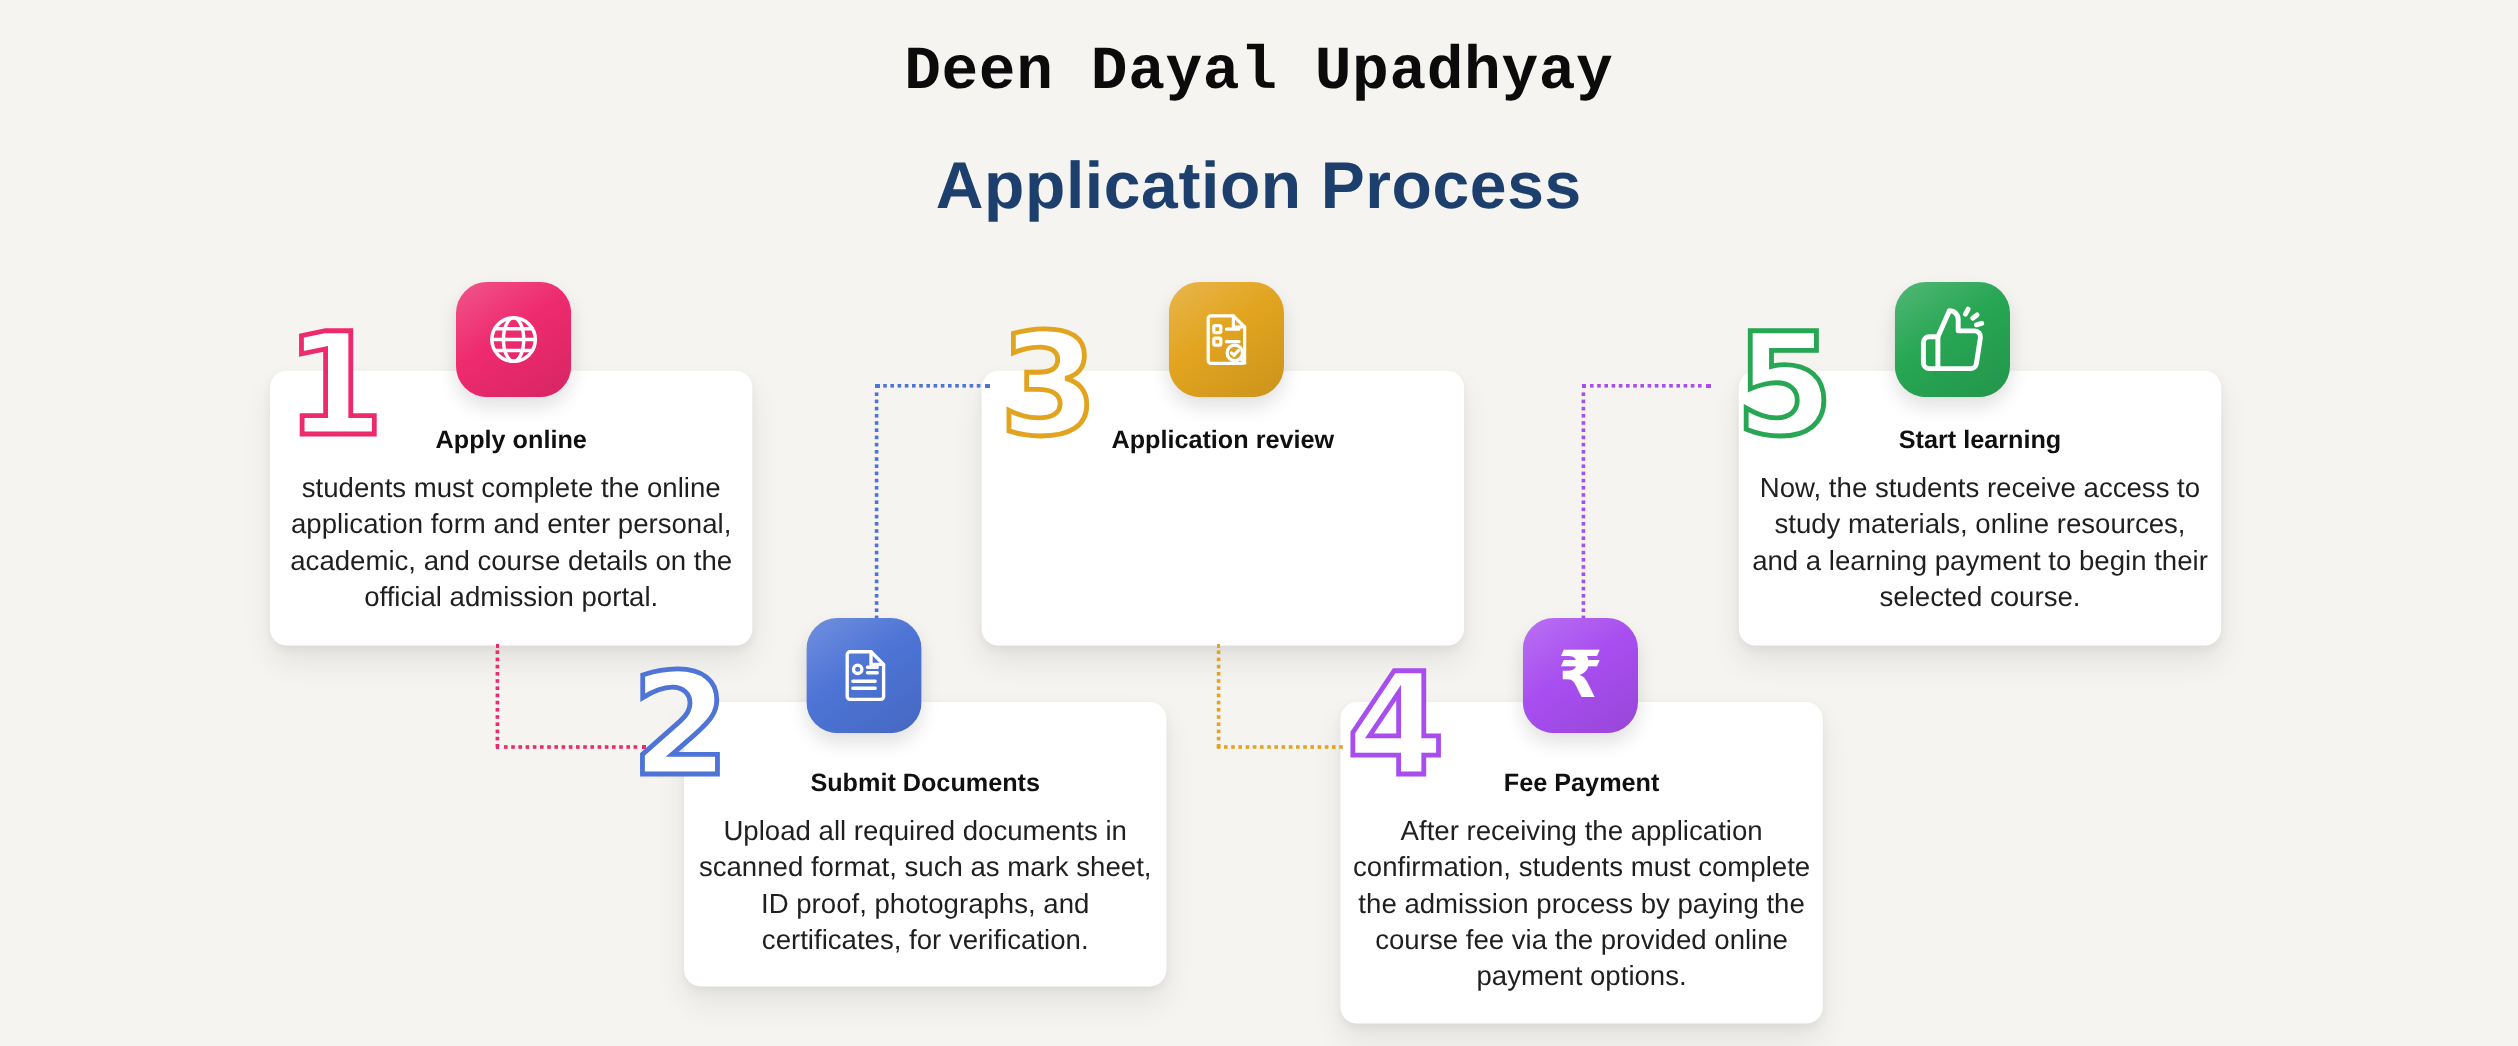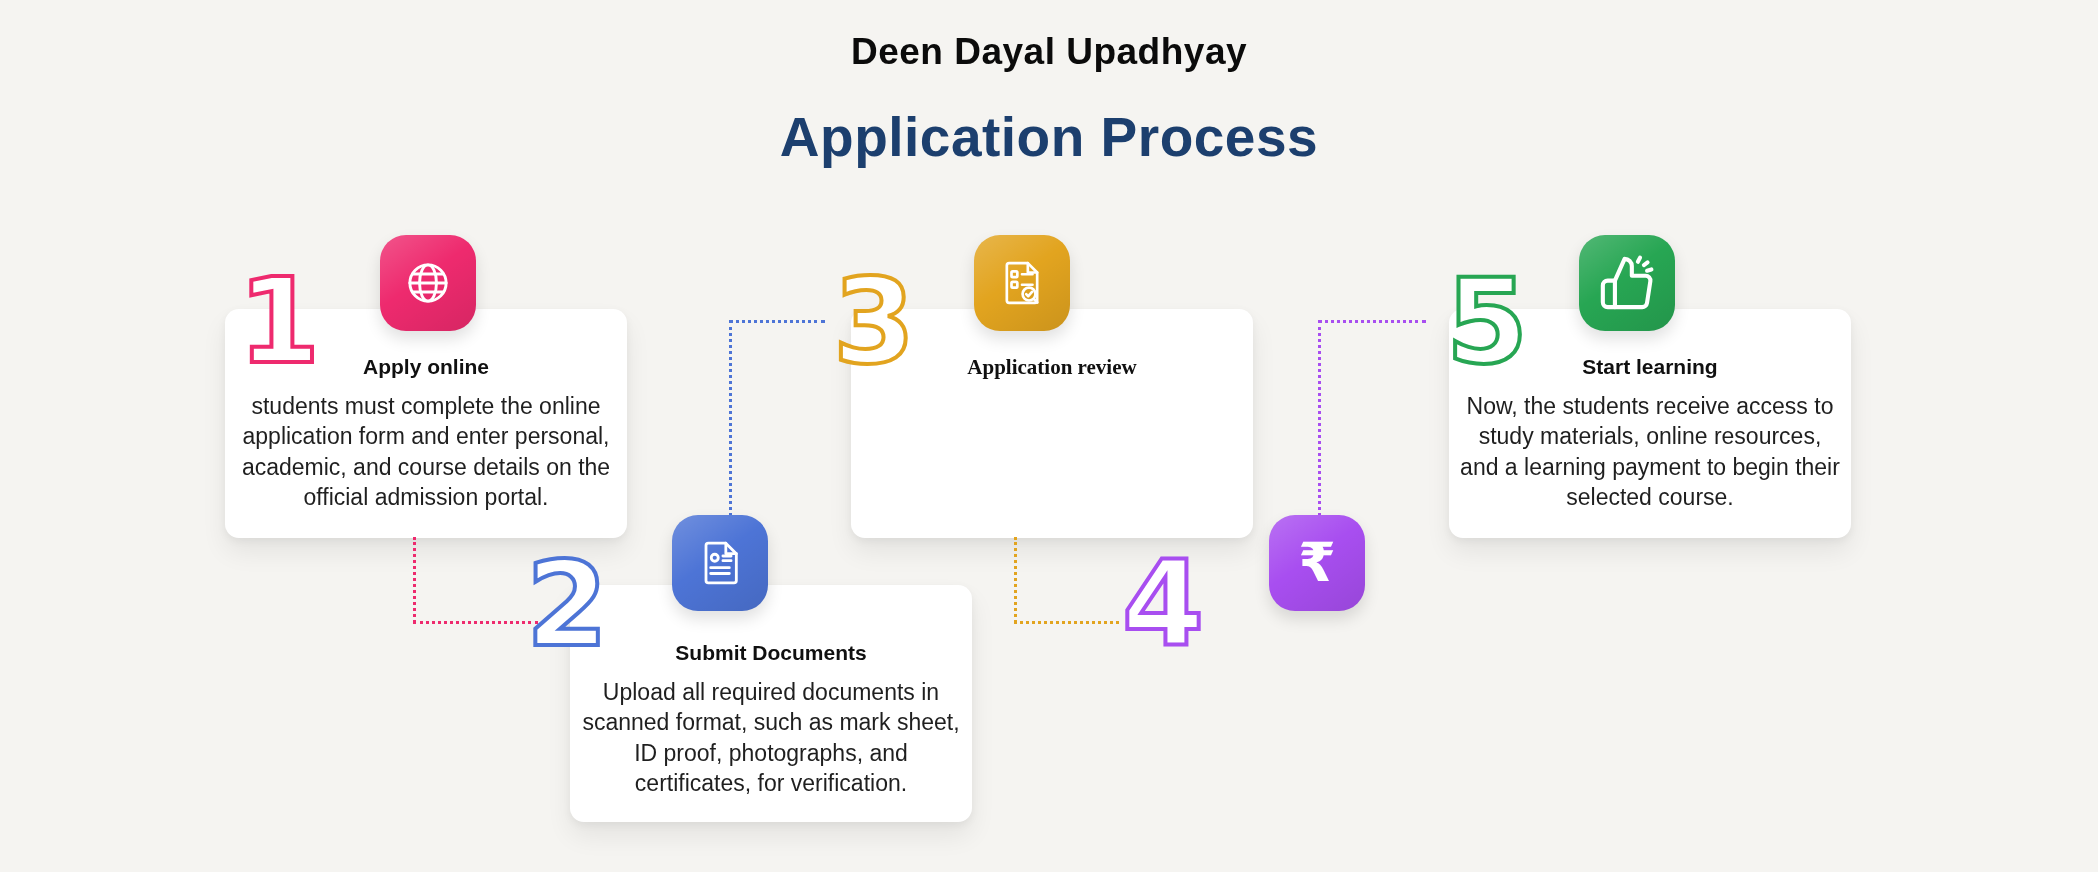--- a/index.html
+++ b/index.html
@@ -15,25 +15,26 @@
     overflow:hidden;
   }
   
   .title-block{
     position:absolute;
     top:30px; left:0;
     width:100%;
     text-align:center;
   }
   .title-line1{
-    font-size:37px;
+    font-size:51px;
     font-weight:800;
     color:#0b0b0b;
     letter-spacing:0.5px;
     line-height:1.2;
+    font-family:Liberation Mono, monospace;
   }
   .title-line2{
     font-size:55px;
     font-weight:800;
     color:#1c3f6e;
     letter-spacing:0.5px;
     line-height:1.15;
     margin-top:32px;
   }
   
@@ -56,21 +57,21 @@
     color:#101010;
   }
   .card p{
     margin:12px 0 0;
     font-size:23px;
     line-height:1.32;
     color:#1f1f1f;
   }
   .card-1{ left:225px;  top:309px; }
   .card-2{ left:522px;  top:585px;margin-left:48px; }
-  .card-3{ left:851px;  top:309px;font-family:Liberation Serif, serif; }
+  .card-3{ left:818px;  top:309px; }
   .card-4{ left:1117px; top:585px; }
   .card-5{ left:1425px; top:309px;margin-left:24px; }
   
   .num{
     position:absolute;
     font-family:"DejaVu Sans","Liberation Sans",sans-serif;
     font-size:118px;
     font-weight:800;
     line-height:1;
     letter-spacing:-2px;
@@ -181,20 +182,24 @@
     </svg>
   </div>
   <div class="card card-3">
     <h3>Application review</h3>
   </div>
 
   <div class="num num-4" style="--c: #a84ef0;">4</div>
   <div class="icon-tile icon-4" style="--c: #a84ef0;">
     <div class="rupee-glyph">₹</div>
   </div>
+  <div class="card card-4 row-bottom">
+    <h3>Fee Payment</h3>
+    <p>After receiving the application confirmation, students must complete the admission process by paying the course fee via the provided online payment options.</p>
+  </div>
 
   <div class="num num-5" style="--c: #27a653;">5</div>
   <div class="icon-tile icon-5" style="--c: #27a653;">
     <svg viewBox="0 0 24 24" width="58" height="58" fill="none" stroke="#ffffff" stroke-width="1.7" stroke-linecap="round" stroke-linejoin="round">
       <path d="M14 9V5a3 3 0 0 0-3-3l-4 9v11h11.28a2 2 0 0 0 2-1.7l1.38-9a2 2 0 0 0-2-2.3z"></path>
       <path d="M7 22H4a2 2 0 0 1-2-2v-7a2 2 0 0 1 2-2h3"></path>
       <path d="M16.5 3.2l.9-1.7M19 4.6l1.5-1.1M20.3 6.9l1.8-.5"></path>
     </svg>
   </div>
   <div class="card card-5">

